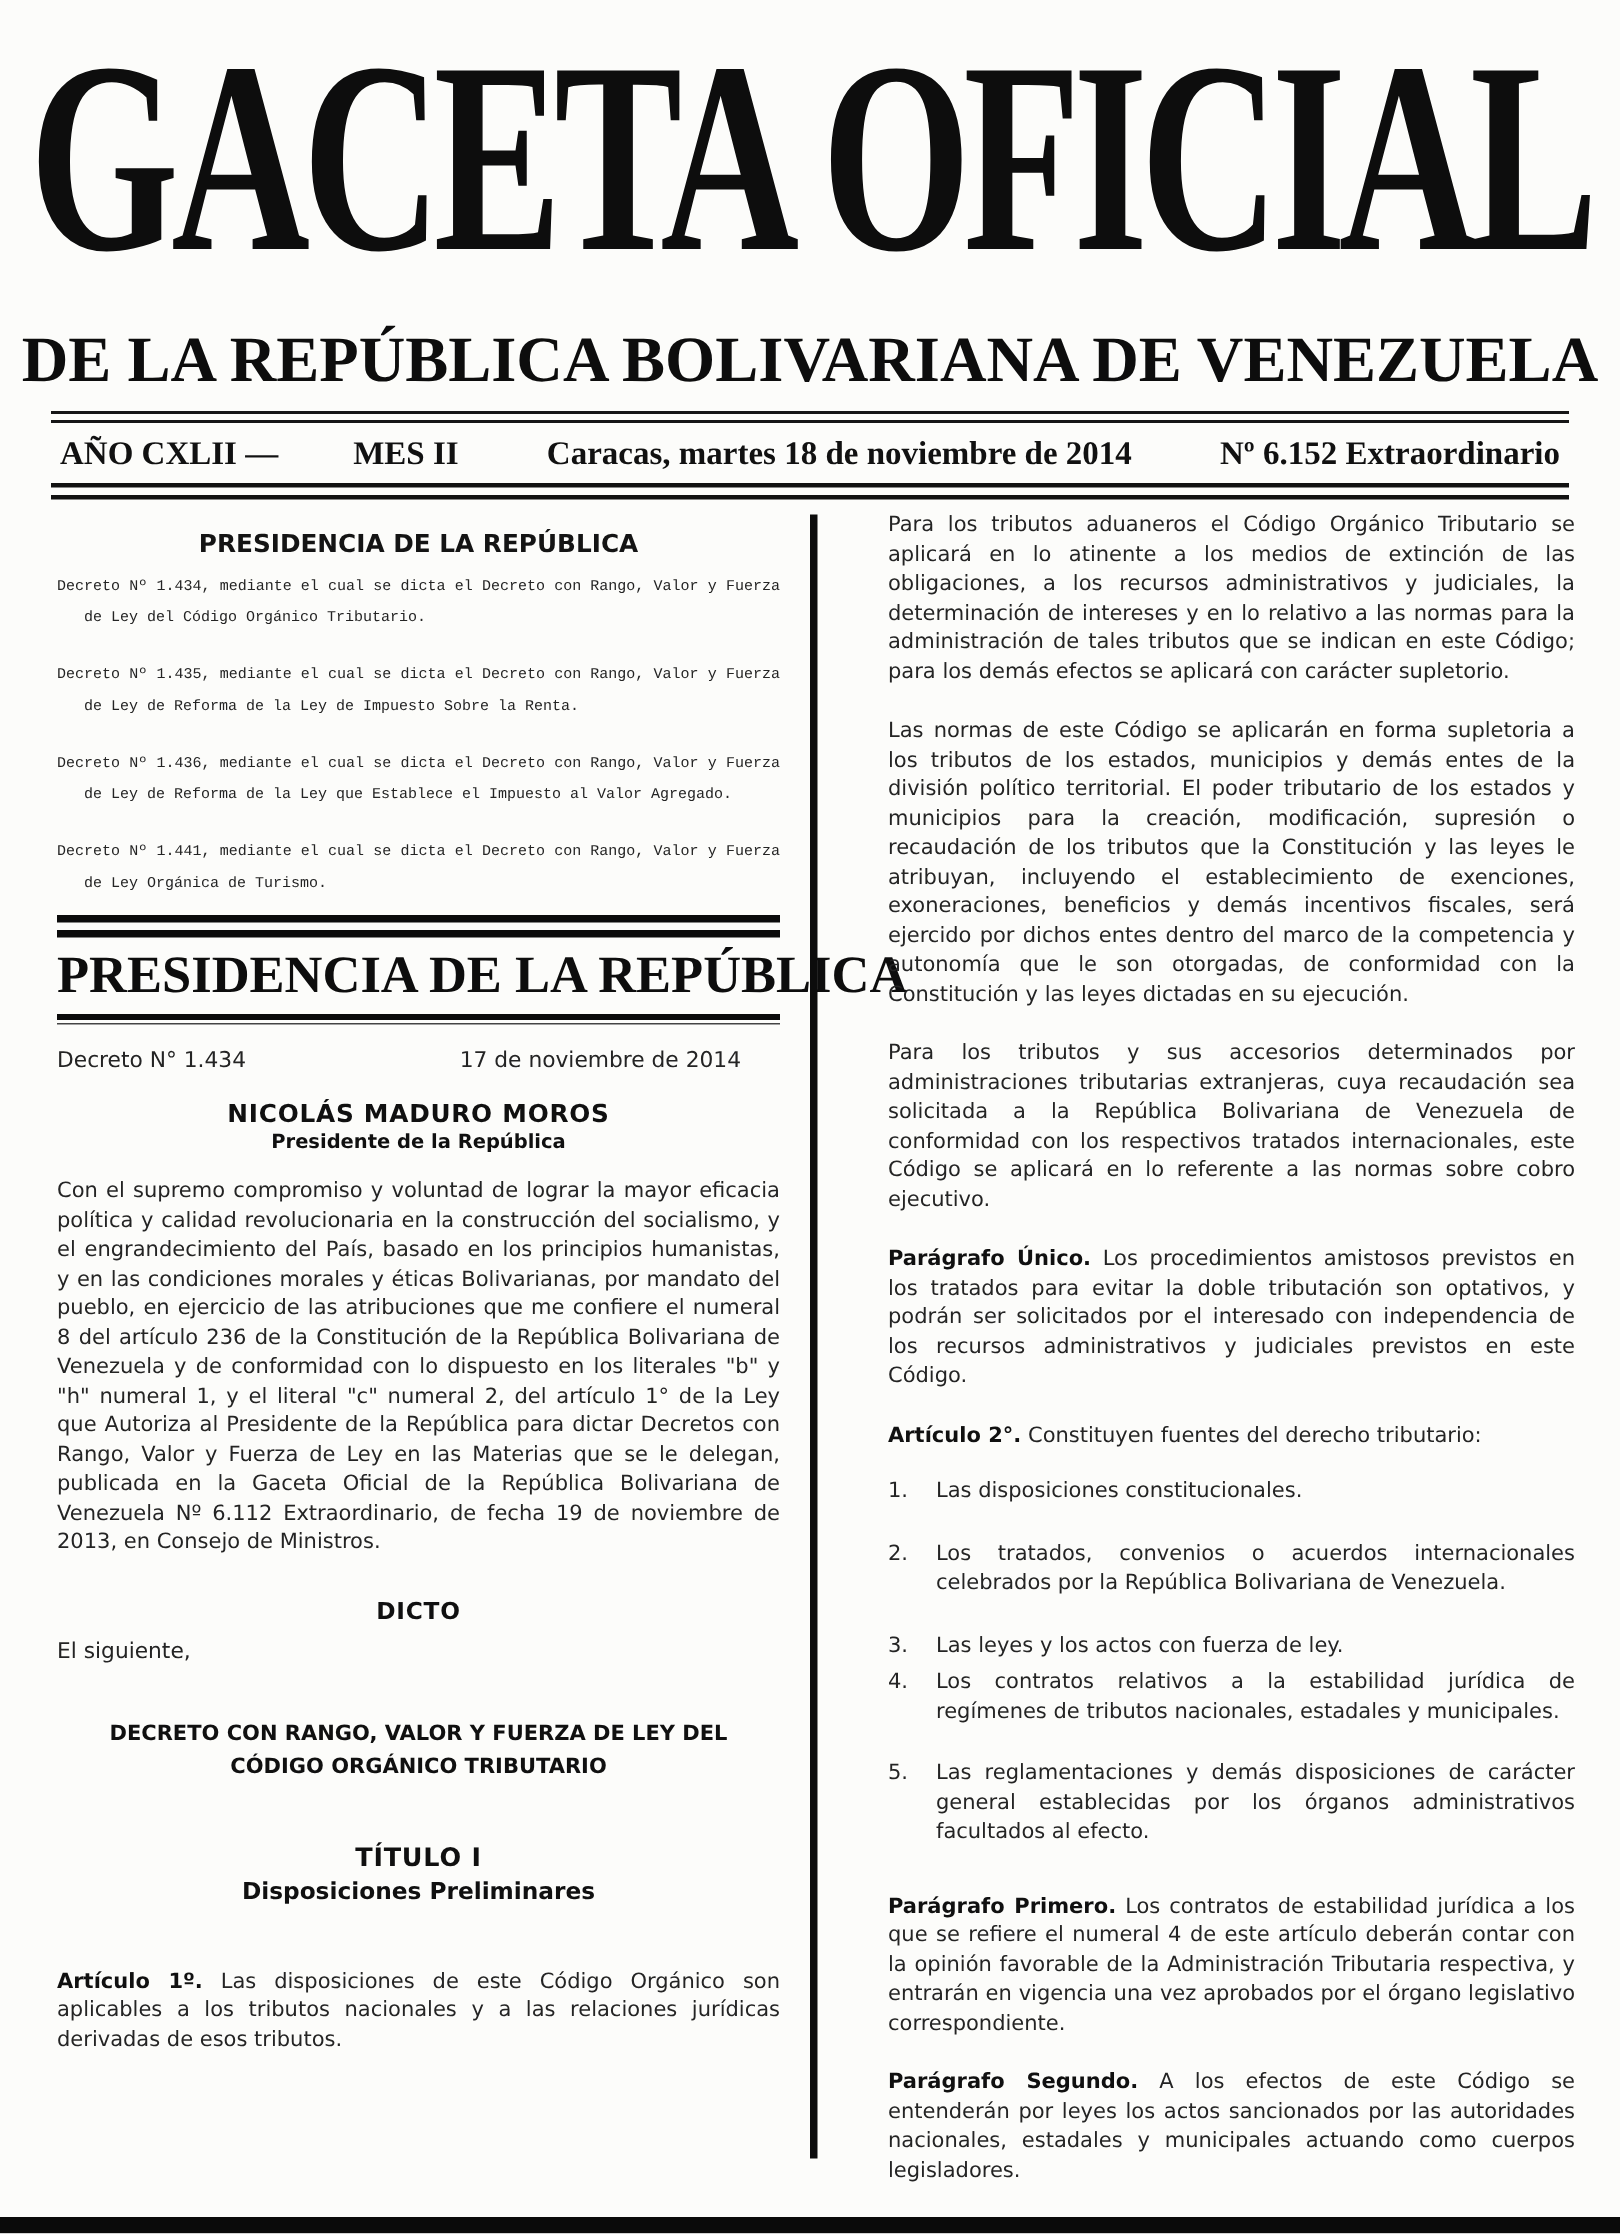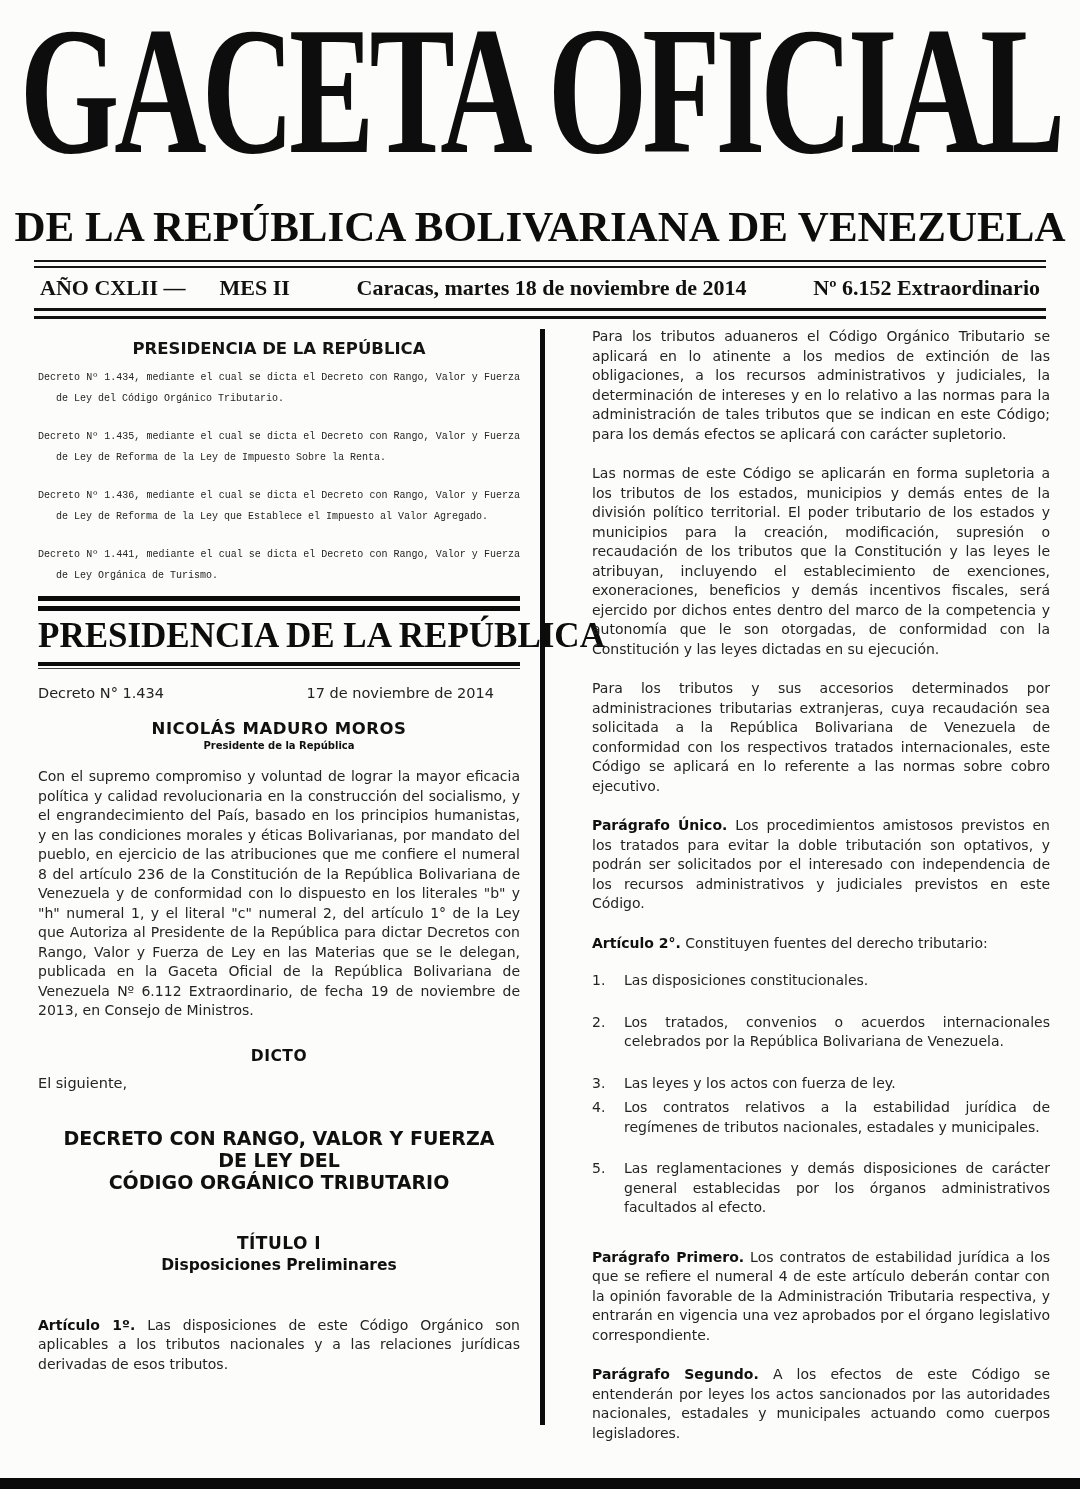--- a/index.html
+++ b/index.html
@@ -6,21 +6,21 @@
   .page{
     position:relative;
     width:1080px;height:1489px;
     margin:0 auto;
     background:#fcfcfa;
     overflow:hidden;
     color:#1e1e1e;
     -webkit-font-smoothing:antialiased;
   }
   
-  .masthead{height:200px;overflow:visible;}
+  .masthead{height:200px;padding-top:14px;overflow:visible;}
   .masthead-title{
     font-family:"Liberation Serif","DejaVu Serif",serif;
     font-weight:700;
     font-size:128px;
     letter-spacing:-5px;
     line-height:1;
     white-space:nowrap;
     text-align:center;
     color:#0d0d0d;
     transform:scaleY(1.42);
@@ -48,21 +48,21 @@
     border-top:3px solid #111;
     border-bottom:3px solid #111;
   }
   
   .dateline{
     display:flex;align-items:center;
     margin:7px 40px 7px 40px;
     font-family:"Liberation Serif","DejaVu Serif",serif;
     font-weight:700;font-size:22px;color:#111;
   }
-  .dateline .left{display:flex;gap:34px;white-space:nowrap;}
+  .dateline .left{display:flex;gap:50px;white-space:nowrap;}
   .dateline .center{flex:1;text-align:center;white-space:nowrap;}
   .dateline .right{white-space:nowrap;}
   
   .cols{
     position:relative;
     display:flex;
     padding:8px 30px 0 38px;
   }
   .col-divider{
     position:absolute;
@@ -121,37 +121,37 @@
     margin:16px 0 18px;
   }
   .decree-row .date{padding-right:26px;}
   .president-block{text-align:center;margin:0 0 16px 0;}
   .president-name{
     font-family:"DejaVu Sans","Liberation Sans",sans-serif;
     font-weight:700;font-size:16.5px;color:#101010;letter-spacing:.5px;
   }
   .president-title{
     font-family:"DejaVu Sans","Liberation Sans",sans-serif;
-    font-weight:700;font-size:10px;color:#101010;margin-top:2px;
+    font-weight:700;font-size:13px;color:#101010;margin-top:2px;
   }
   .dicto{
     text-align:center;
     font-family:"DejaVu Sans","Liberation Sans",sans-serif;
     font-weight:700;font-size:15.5px;color:#101010;
     margin:26px 0 10px;letter-spacing:.5px;
   }
   .siguiente{
     font-family:"DejaVu Sans","Liberation Sans",sans-serif;
     font-size:14.5px;color:#242424;
     margin:0 0 36px 0;
   }
   .decree-title{
     text-align:center;
     font-family:"DejaVu Sans","Liberation Sans",sans-serif;
-    font-weight:700;font-size:19px;line-height:22px;color:#101010;
+    font-weight:700;font-size:14px;line-height:22px;color:#101010;
     margin:0 10px 40px;
   }
   .titulo-block{text-align:center;margin:0 0 42px 0;}
   .titulo{
     font-family:"DejaVu Sans","Liberation Sans",sans-serif;
     font-weight:700;font-size:17px;color:#101010;letter-spacing:.5px;
   }
   .titulo-sub{
     font-family:"DejaVu Sans","Liberation Sans",sans-serif;
     font-weight:700;font-size:15.5px;color:#101010;margin-top:3px;

